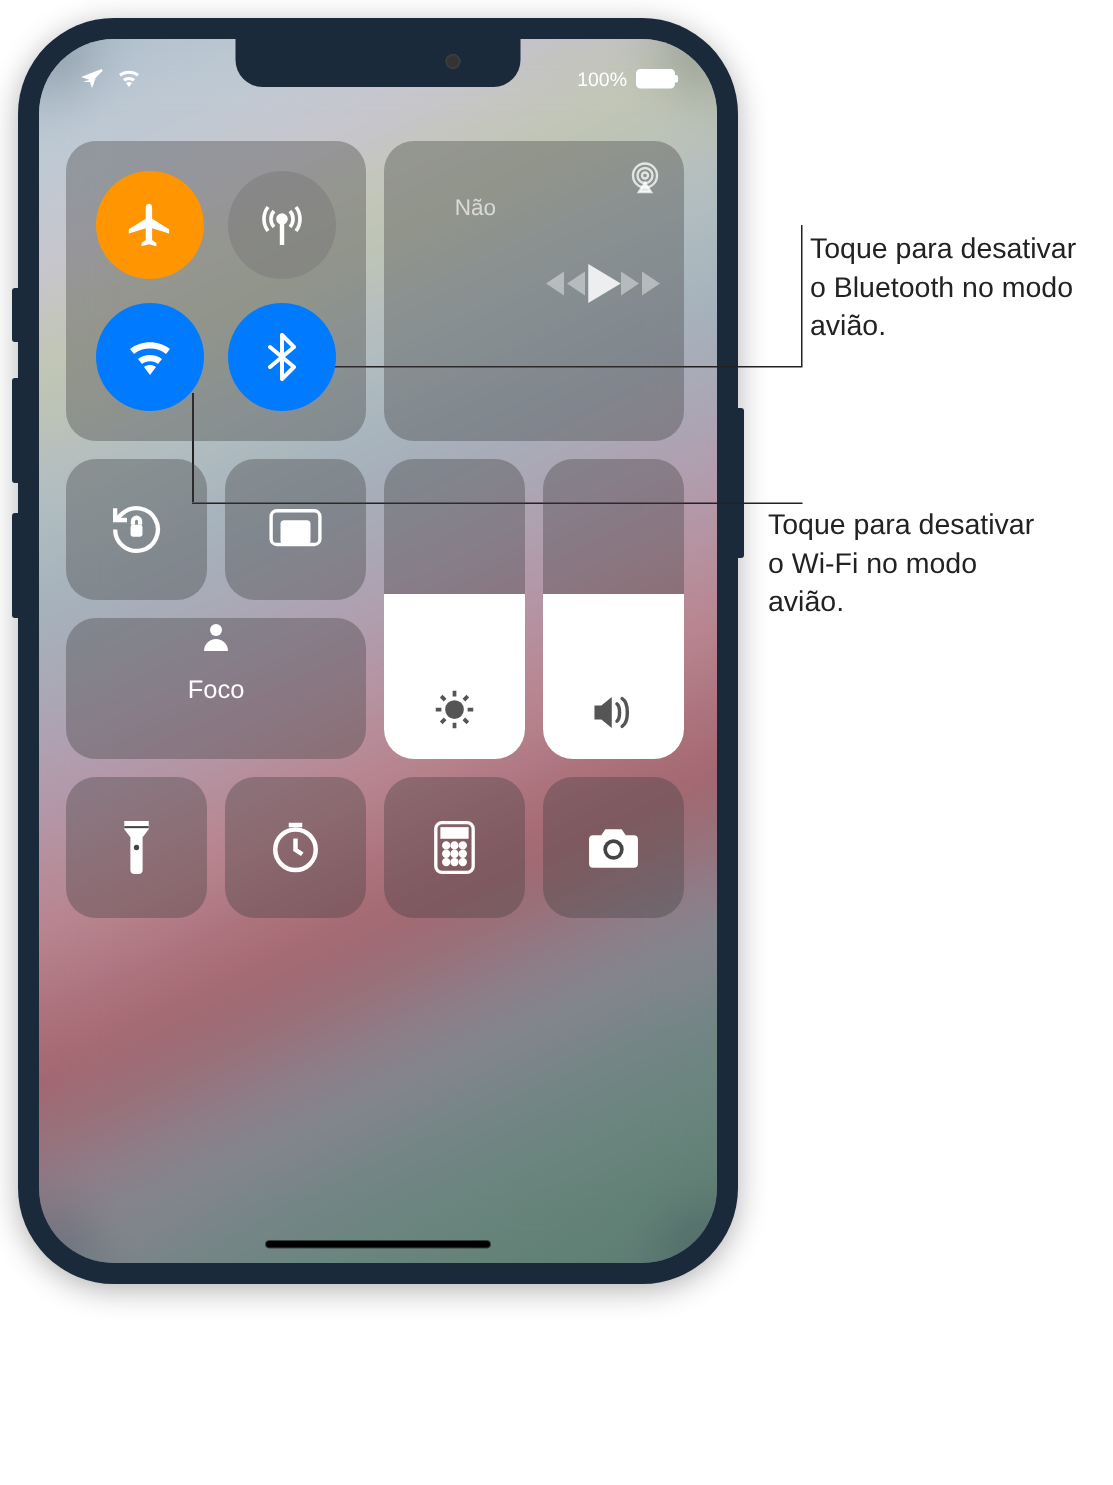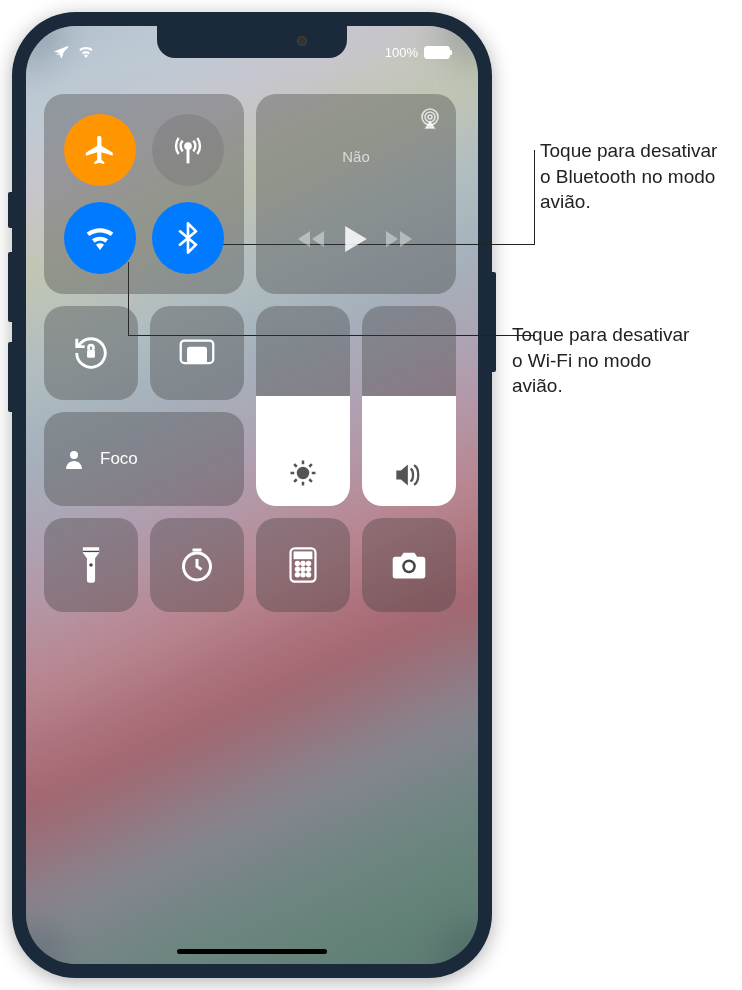--- a/index.html
+++ b/index.html
@@ -9,21 +9,21 @@
     background: #fff;
     font-family: -apple-system, BlinkMacSystemFont, "Helvetica Neue", Arial, sans-serif;
     position: relative;
     overflow: hidden;
   }
   .phone-frame {
     position: absolute;
     left: 12px;
     top: 12px;
     width: 480px;
-    height: 966px;
+    height: 844px;
     background: #1a2a3a;
     border-radius: 64px;
     padding: 14px;
     box-shadow: 0 4px 20px rgba(0,0,0,0.3);
   }
   .phone-buttons {
     position: absolute;
     left: -4px;
     top: 180px;
     width: 4px;
@@ -162,23 +162,23 @@
     align-items: center;
     justify-content: center;
     color: #fff;
   }
   .toggle-on-orange { background: #ff9500; }
   .toggle-on-blue { background: #007aff; }
   .toggle-off { background: rgba(120,120,120,0.45); }
   .media-module {
     width: 200px;
     height: 200px;
-    padding: 32px;
-    display: flex;
-    flex-direction: column;
+    padding: 14px;
+    display: flex;
+    flex-direction: row;
     color: rgba(255,255,255,0.65);
   }
   .media-header {
     text-align: center;
     font-size: 15px;
     line-height: 1.25;
     margin-top: 22px;
     flex: 1;
   }
   .media-controls {
@@ -210,20 +210,21 @@
     width: 200px;
     height: 94px;
     background: rgba(60,60,60,0.35);
     border-radius: 20px;
     display: flex;
     align-items: center;
     gap: 14px;
     padding: 0 18px;
     color: #fff;
     font-size: 17px;
+    flex-direction: column;
   }
   .slider {
     width: 94px;
     height: 200px;
     background: rgba(60,60,60,0.35);
     border-radius: 20px;
     position: relative;
     overflow: hidden;
   }
   .slider-fill {
@@ -255,20 +256,21 @@
     background: #000;
     border-radius: 3px;
     z-index: 40;
   }
   .callout {
     position: absolute;
     font-size: 19px;
     line-height: 1.35;
     color: #222;
     width: 190px;
+    margin-top: 16px;
   }
   .callout-line {
     position: absolute;
     height: 1px;
     background: #222;
   }
   svg { display: block; }
 </style>
 </head>
 <body>

